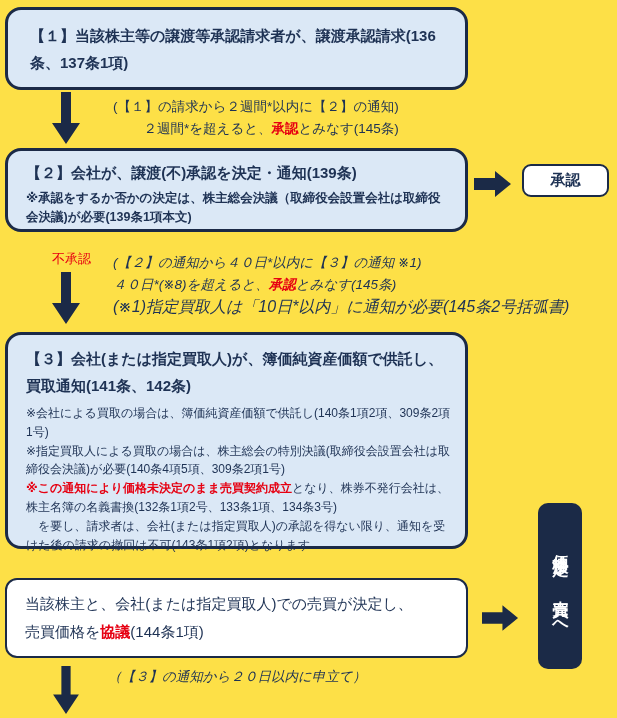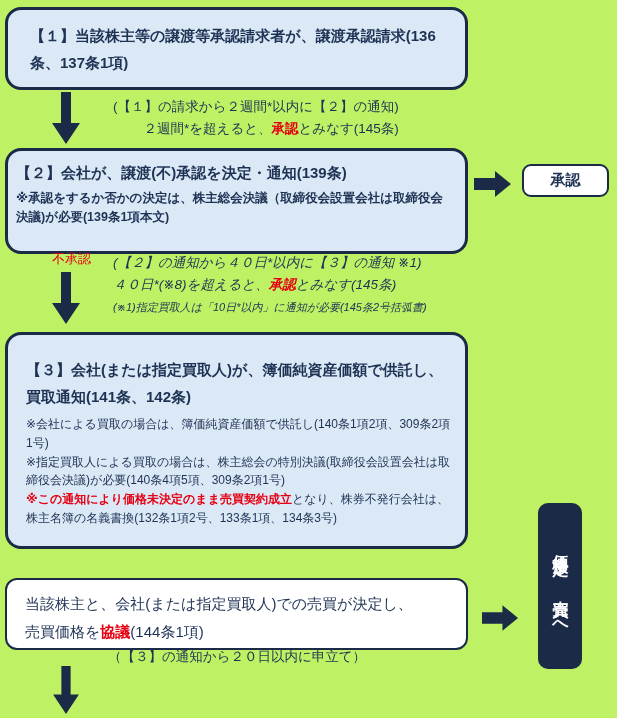--- a/index.html
+++ b/index.html
@@ -5,21 +5,21 @@
   * { margin: 0; padding: 0; box-sizing: border-box; }
   html, body { background: #ffffff; }
   body {
     font-family: "Liberation Sans", "DejaVu Sans", sans-serif;
     color: #1e3254;
   }
   .canvas {
     position: relative;
     width: 617px;
     height: 718px;
-    background: #bef264;
+    background: #fde047;
     overflow: hidden;
   }
   .box {
     position: absolute;
     border: 3px solid #1b2a47;
     border-radius: 16px;
   }
   .box.blue { background: #dbe8f6; }
   .box.white { background: #ffffff; }
   .box-title {
@@ -30,41 +30,41 @@
   }
   .box-note {
     font-size: 12px;
     line-height: 19px;
     color: #1e3254;
   }
   .red { color: #e60012; }
   .bold { font-weight: bold; }
 
   #box1 { left: 5px; top: 7px; width: 463px; height: 83px; padding: 12px 20px 0 22px; }
-  #box2 { left: 5px; top: 148px; width: 463px; height: 106px; padding: 8px 16px 0 8px; }
+  #box2 { left: 5px; top: 148px; width: 463px; height: 84px; padding: 8px 16px 0 18px; }
   #box2 .box-note { font-size: 12.5px; line-height: 19px; margin-top: 3px; font-weight: bold; }
   #box3 { left: 5px; top: 332px; width: 463px; height: 217px; padding: 10px 14px 0 18px; }
-  #box3 .box-title { margin-bottom: 5px; margin-top: 11px; }
+  #box3 .box-title { margin-bottom: 5px; }
   #box3 .box-note { line-height: 18.8px; }
-  #box4 { left: 5px; top: 578px; width: 463px; height: 72px; border-width: 2.5px; border-radius: 12px; padding: 10px 18px 0 18px; font-size: 15px; line-height: 28px; }
+  #box4 { left: 5px; top: 578px; width: 463px; height: 80px; border-width: 2.5px; border-radius: 12px; padding: 10px 18px 0 18px; font-size: 15px; line-height: 28px; }
 
   .arrow { fill: #1b2a47; }
   .v-arrow { position: absolute; left: 51px; }
   #arrowA { top: 92px; }
   #arrowB { top: 272px; }
   #arrowC { top: 666px; }
   .h-arrow { position: absolute; }
   #arrowR1 { left: 474px; top: 170px; }
   #arrowR2 { left: 482px; top: 604px; }
 
   .note-block { position: absolute; font-size: 13.5px; line-height: 22px; color: #1e3254; }
   #noteA { left: 113px; top: 96px; text-align: right; }
   #noteB { left: 113px; top: 252px; font-style: italic; }
-  #noteB .small { font-size: 11px; }
-  #noteC { left: 108px; top: 646px; }
+  #noteB .small { font-size: 16px; }
+  #noteC { left: 108px; top: 666px; font-style: italic; }
 
   #rejectLabel {
     position: absolute; left: 52px; top: 250px;
     font-size: 13px; font-weight: normal; color: #e60012;
   }
   #approveBox {
     position: absolute; left: 522px; top: 164px; width: 87px; height: 33px;
     background: #ffffff; border: 2.5px solid #1b2a47; border-radius: 9px;
     display: flex; align-items: center; justify-content: center;
     font-size: 15px; font-weight: bold; color: #1e3254;
@@ -118,20 +118,21 @@
     <div>(【２】の通知から４０日*以内に【３】の通知 ※1)</div>
     <div><span>４０日*(※8)を超えると、</span><span class="red bold">承認</span><span>とみなす(145条)</span></div>
     <div class="small">(※1)指定買取人は「10日*以内」に通知が必要(145条2号括弧書)</div>
   </div>
 
   <div class="box blue" id="box3">
     <div class="box-title">【３】会社(または指定買取人)が、簿価純資産価額で供託し、買取通知(141条、142条)</div>
     <div class="box-note">※会社による買取の場合は、簿価純資産価額で供託し(140条1項2項、309条2項1号)</div>
     <div class="box-note">※指定買取人による買取の場合は、株主総会の特別決議(取締役会設置会社は取締役会決議)が必要(140条4項5項、309条2項1号)</div>
     <div class="box-note"><span class="red bold">※この通知により価格未決定のまま売買契約成立</span><span>となり、株券不発行会社は、株主名簿の名義書換(132条1項2号、133条1項、134条3号)</span></div>
+    <div class="box-note">　を要し、請求者は、会社(または指定買取人)の承認を得ない限り、通知を受けた後の請求の撤回は不可(143条1項2項)となります</div>
   </div>
 
   <div class="box white" id="box4">
     <div>当該株主と、会社(または指定買取人)での売買が決定し、</div>
     <div><span>売買価格を</span><span class="red bold">協議</span><span>(144条1項)</span></div>
   </div>
 
   <svg class="h-arrow" id="arrowR2" width="37" height="28" viewBox="0 0 38 28">
     <polygon class="arrow" points="0,8 21,8 21,1 37,14 21,27 21,20 0,20"></polygon>
   </svg>

